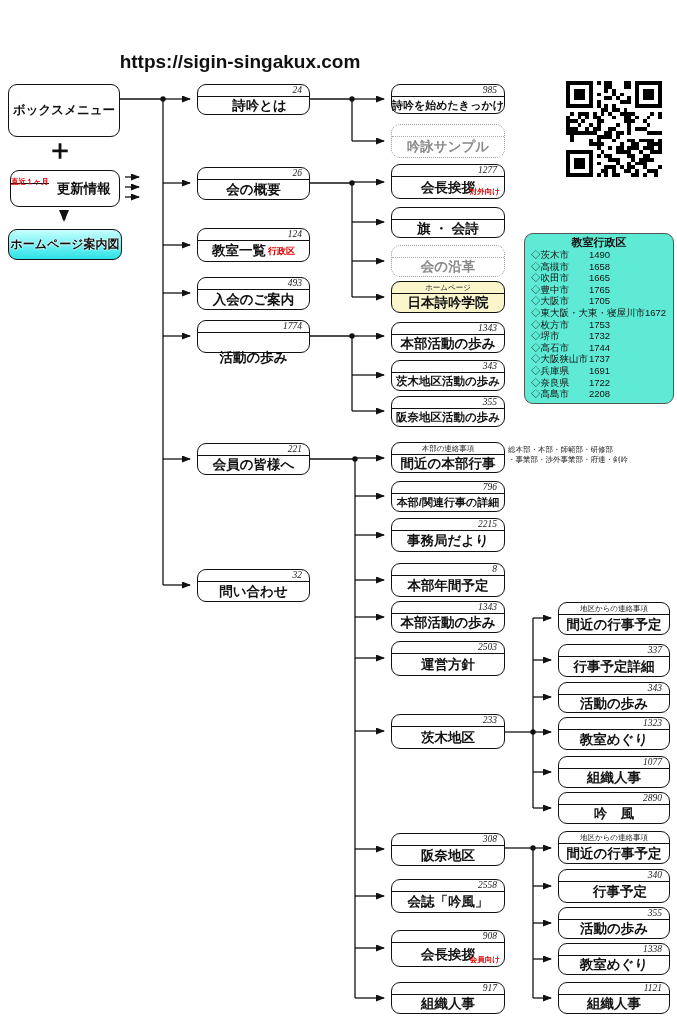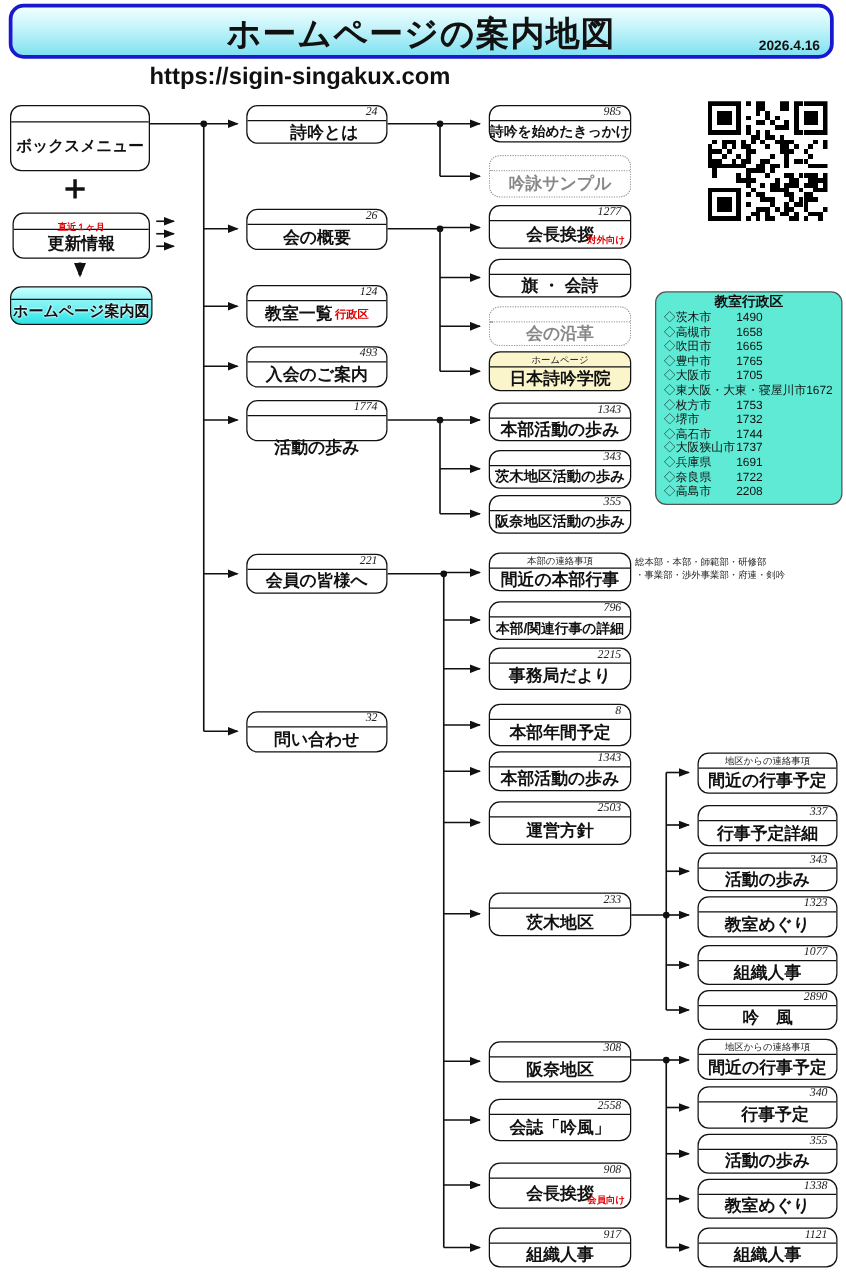--- a/index.html
+++ b/index.html
@@ -20,21 +20,21 @@
   .bandtext{display:block;text-align:center;font-size:7.5px;line-height:11px;color:#222;}
   .lbl{flex:1;display:flex;align-items:center;justify-content:center;font-weight:bold;gap:2px;white-space:nowrap;}
   .dotted{border-style:dotted;border-color:#999;}
   .dotted .band{border-bottom-style:dotted;border-bottom-color:#aaa;}
   .dotted .lbl{color:#888;}
   .yellow{background:#faf5cb;}
   .redtag{color:#e00000;font-weight:bold;font-size:9px;}
   .corner{position:absolute;right:4px;bottom:1px;font-size:7.5px;color:#e00000;font-weight:bold;}
   
   .lpbox{position:absolute;box-sizing:border-box;border:1.6px solid #111;border-radius:9px;background:#fff;
-         display:flex;flex-direction:column;z-index:2;font-family:Liberation Mono, monospace;}
+         display:flex;flex-direction:row;z-index:2;font-family:Liberation Mono, monospace;}
   .lpband{height:12px;border-bottom:1.3px solid #111;text-align:center;}
   .lpband .mini{font-size:7.5px;line-height:11px;color:#e00000;font-weight:bold;}
   .lplbl{flex:1;display:flex;align-items:center;justify-content:center;font-weight:bold;}
   #sitemap-box{background:linear-gradient(180deg,#c9ffff 0%,#56ecef 70%,#2fe2e6 100%);}
   #sitemap-box .lplbl{text-shadow:0 0 2px #fff,0 0 2px #fff;}
   #plus{position:absolute;left:46px;top:131px;font-size:28px;font-weight:bold;z-index:2;}
   
   #district{position:absolute;left:524px;top:233px;width:150px;box-sizing:border-box;border:1.2px solid #555;
             border-radius:9px;background:#5eead4;padding:2px 0 3px 6px;z-index:2;}
   .dt-title{text-align:center;font-weight:bold;font-size:11px;line-height:13px;margin-right:6px;}
@@ -44,24 +44,20 @@
   #memo{position:absolute;left:508px;top:445px;width:168px;font-size:7.5px;line-height:9.5px;color:#222;z-index:2;}
   
   #wires{position:absolute;left:0;top:0;z-index:1;}
   #qr{position:absolute;left:566px;top:81px;z-index:2;}
 </style>
 </head>
 <body>
 
 <div id="stage">
 
-  <div id="titlebar">
-    <div id="title">ホームページの案内地図</div>
-    <div id="date">2026.4.16</div>
-  </div>
   <div id="url">https://sigin-singakux.com</div>
 
   <svg id="wires" width="677" height="1024">
     <defs>
       <marker id="arr" markerUnits="userSpaceOnUse" markerWidth="9" markerHeight="7" refX="8" refY="3.5" orient="auto">
         <polygon points="0,0 9,3.5 0,7" fill="#111"></polygon>
       </marker>
       <marker id="arrBig" markerUnits="userSpaceOnUse" markerWidth="12" markerHeight="10" refX="10" refY="5" orient="auto">
         <polygon points="0,0 12,5 0,10" fill="#111"></polygon>
       </marker>

